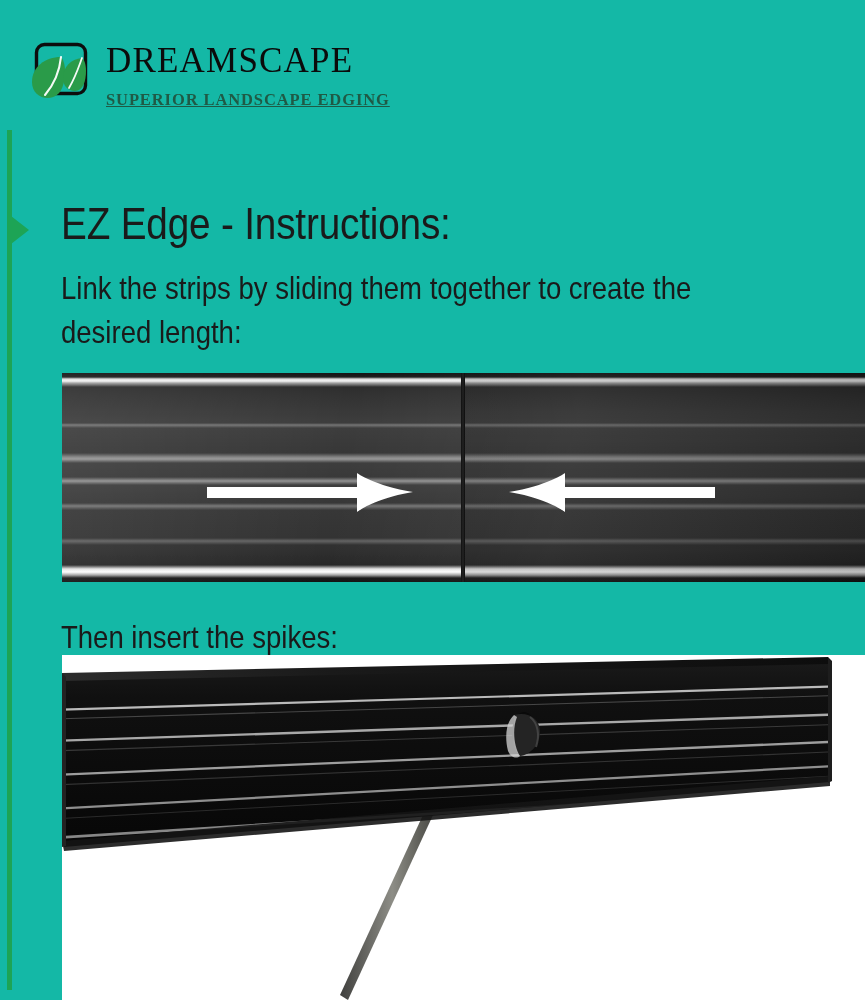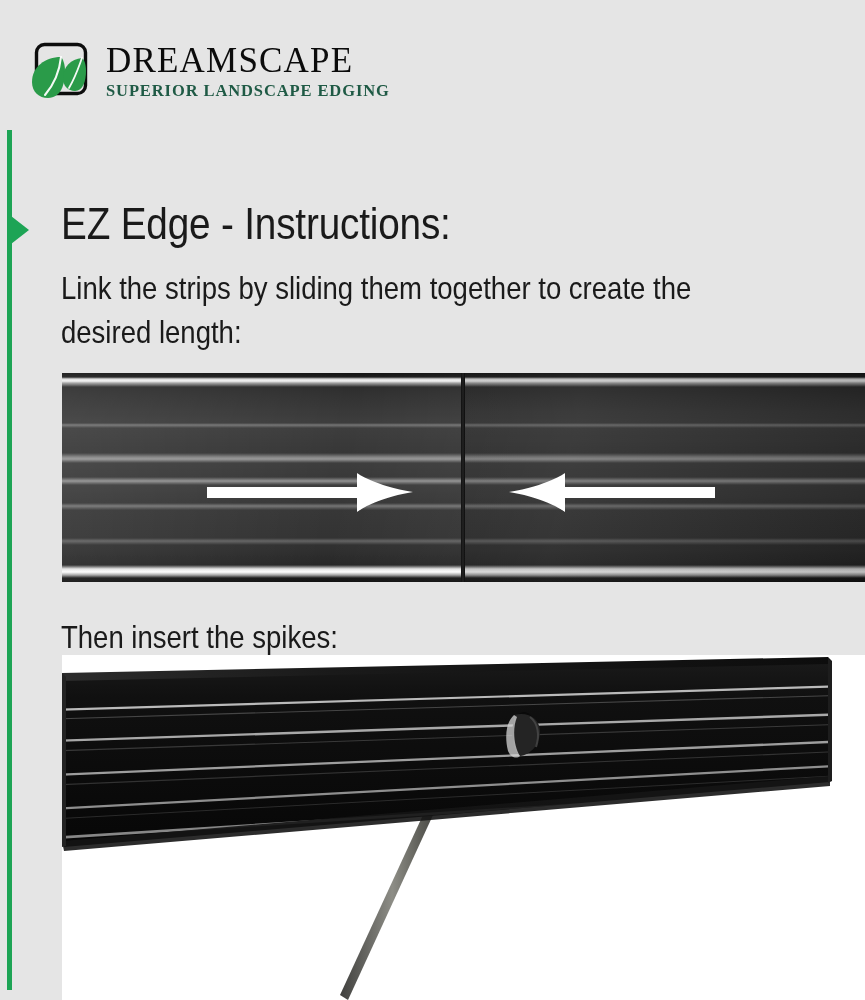--- a/index.html
+++ b/index.html
@@ -15,21 +15,21 @@
     font-family: "Liberation Sans", sans-serif;
     -webkit-font-smoothing: antialiased;
   }
 
   
   .page {
     position: absolute;
     left: 0; top: 0;
     width: 865px;
     height: 1000px;
-    background: #e5e5e5;
+    background: #14b8a6;
   }
 
   
   .green-rule {
     position: absolute;
     left: 7px;
     top: 130px;
     width: 5px;
     height: 860px;
     background: #1da455;
@@ -73,21 +73,22 @@
     white-space: nowrap;
   }
   .logo-sub {
     font-family: "Liberation Serif", serif;
     font-size: 16.5px;
     line-height: 19px;
     letter-spacing: 0.9px;
     color: #1f5a45;
     font-weight: bold;
     white-space: nowrap;
-    margin-top: 1px;
+    margin-top: 10px;
+    text-decoration: underline;
   }
 
   
   .headline {
     position: absolute;
     left: 61px;
     top: 198px;
     font-family: "Liberation Sans Narrow", "Liberation Sans", sans-serif;
     font-size: 45px;
     line-height: 52px;

